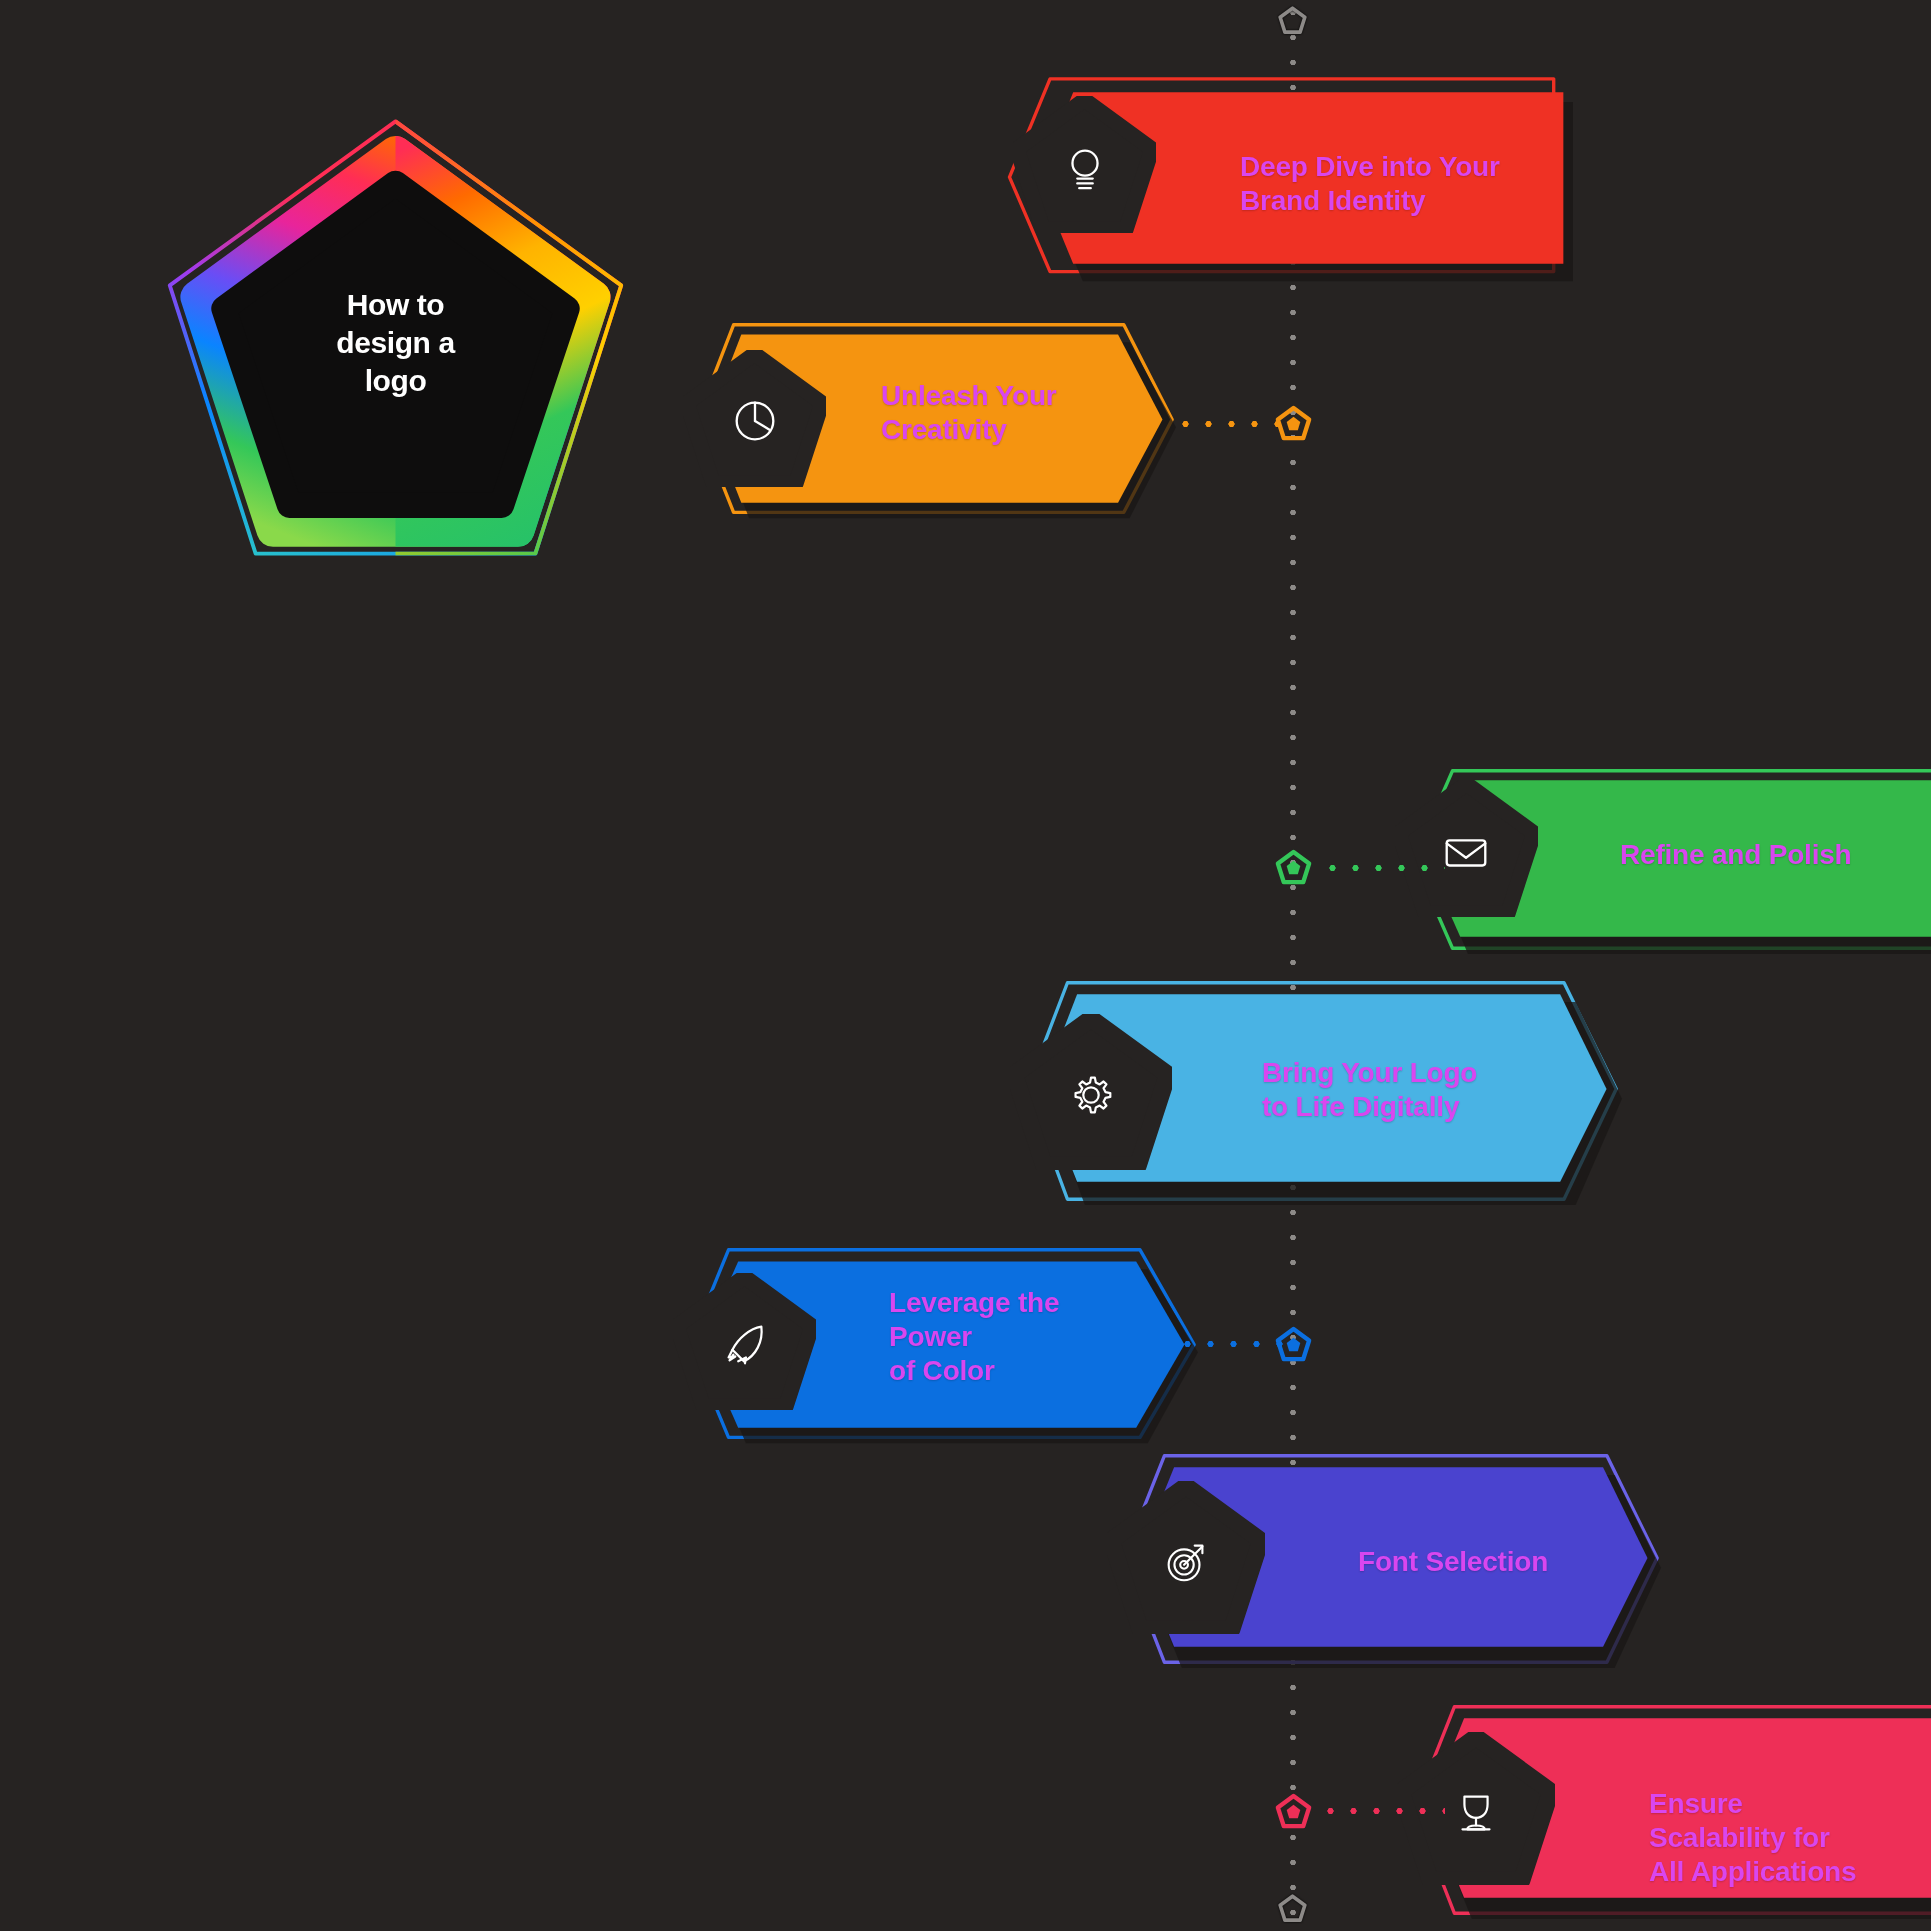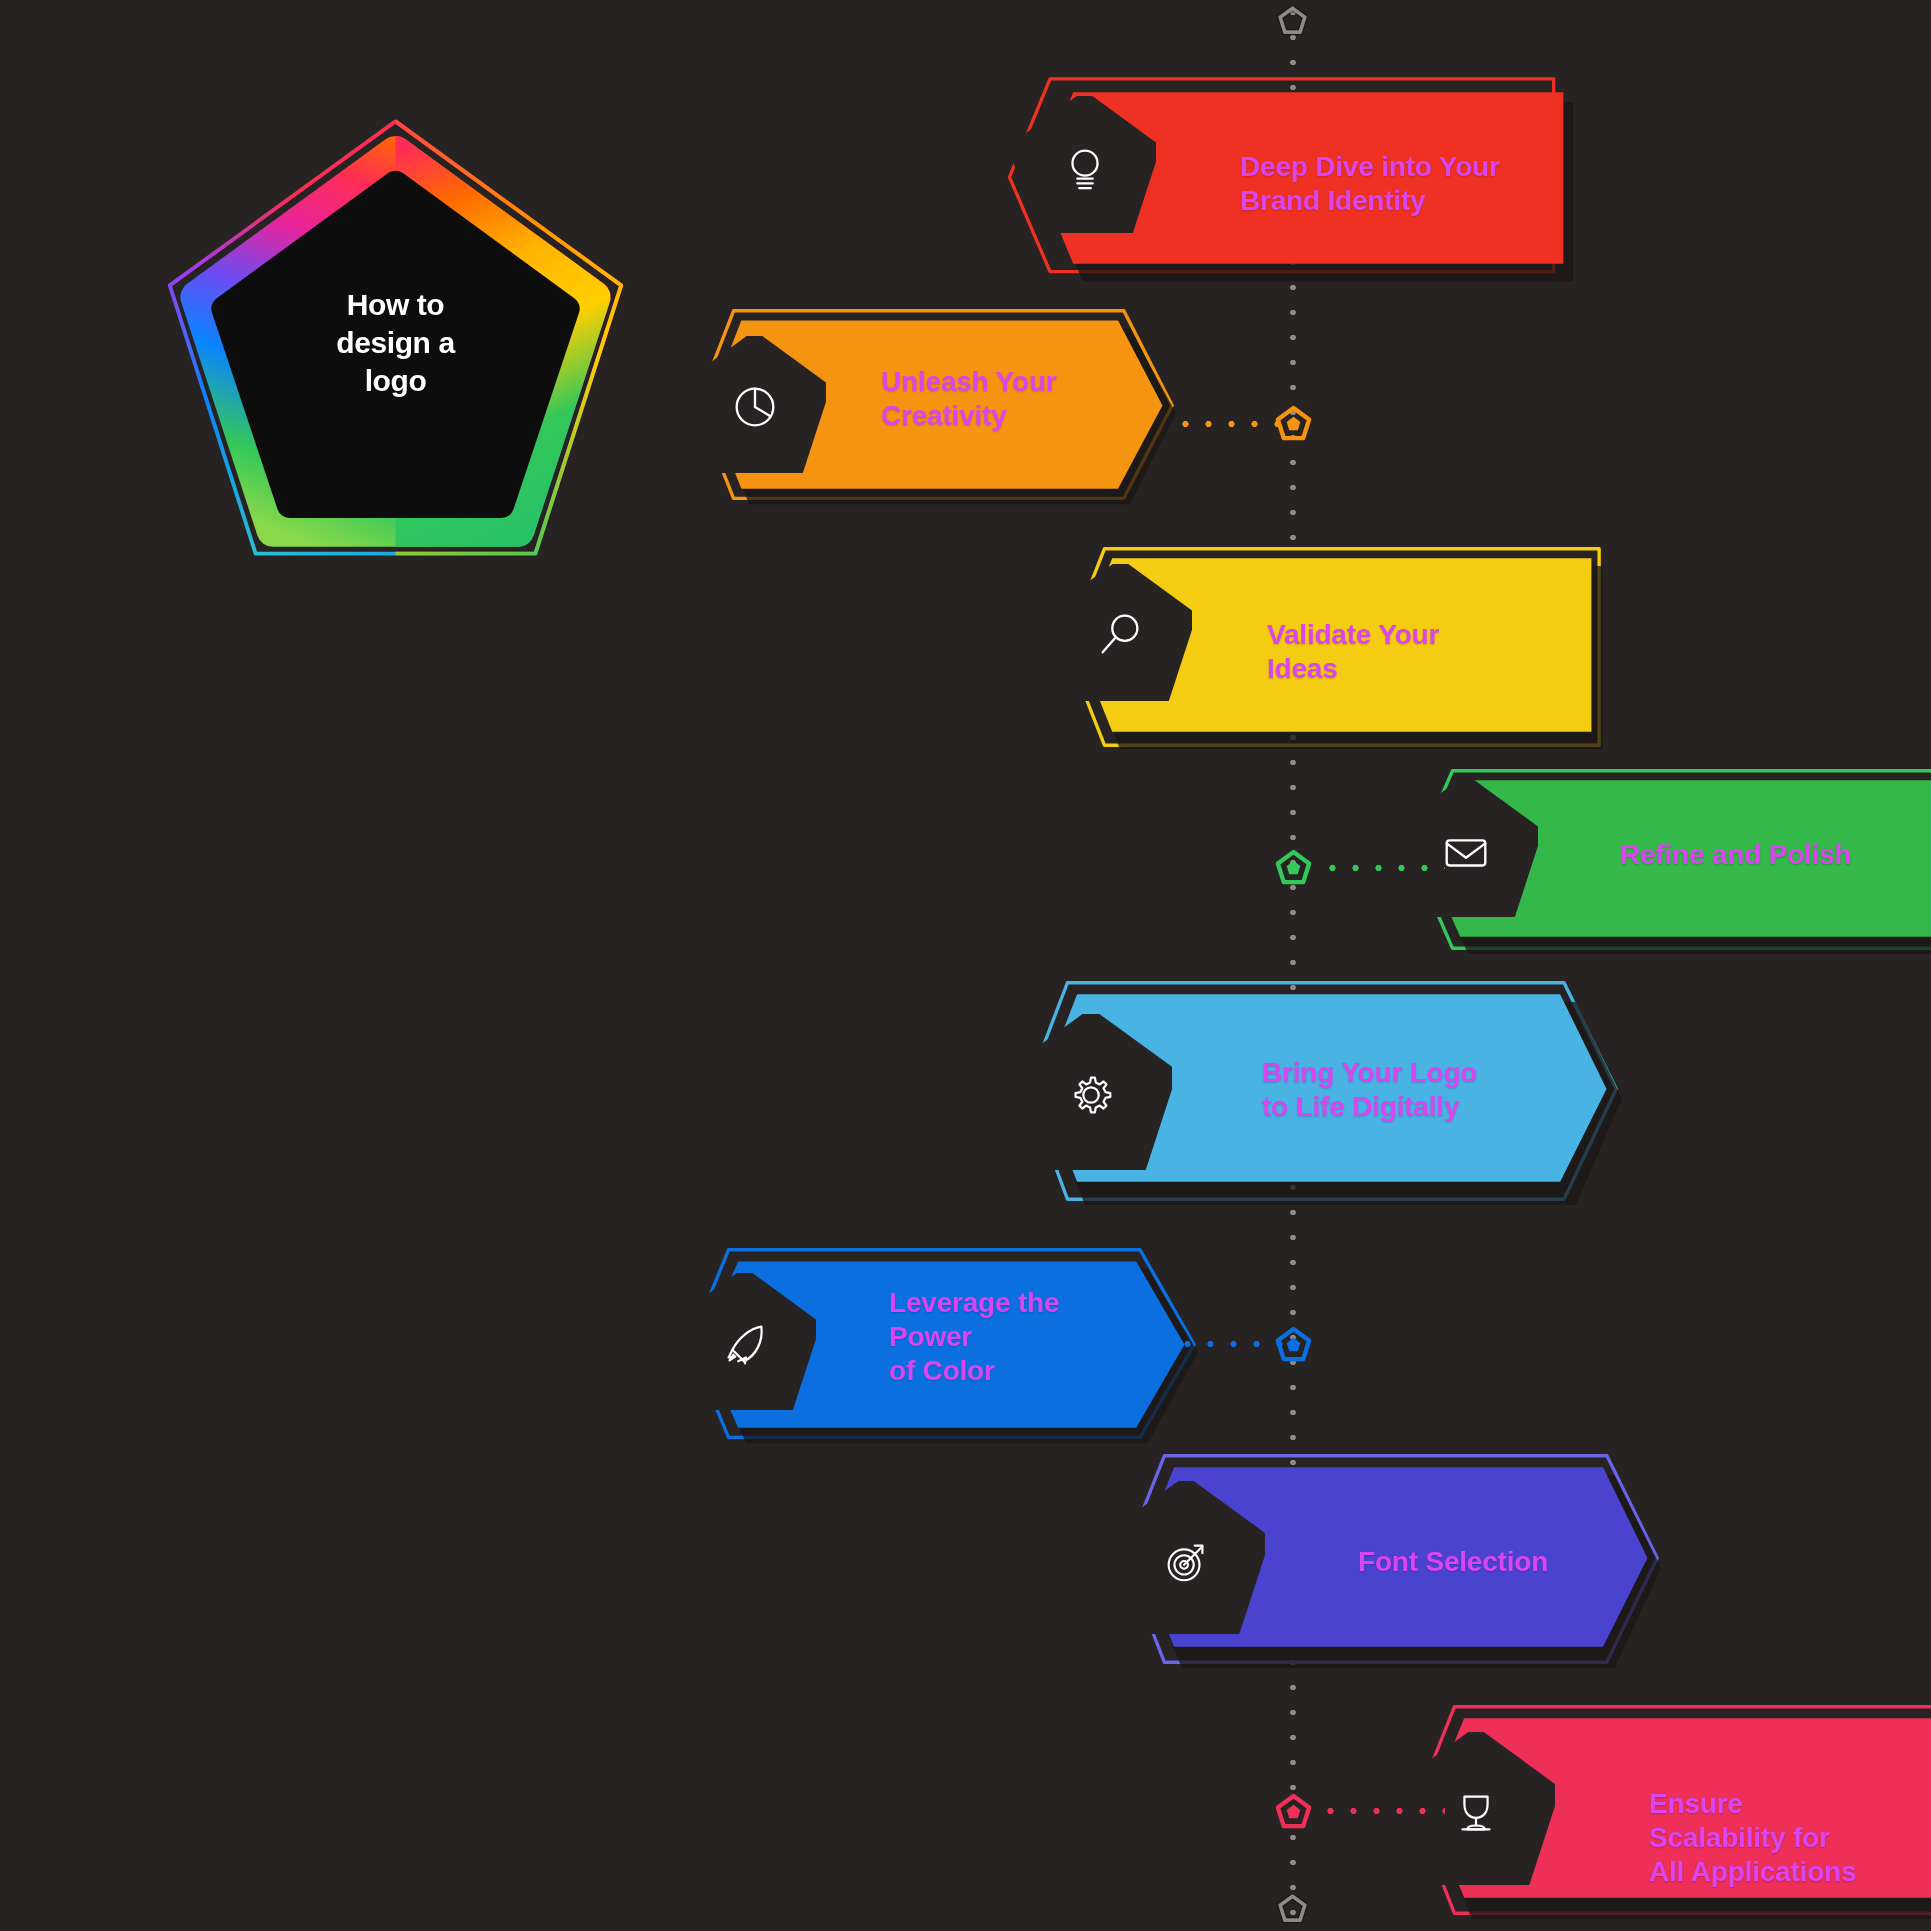--- a/index.html
+++ b/index.html
@@ -182,21 +182,21 @@
           <line x1="20" y1="40" x2="36" y2="40"></line>
           <line x1="20" y1="45" x2="36" y2="45"></line>
           <line x1="22" y1="50" x2="34" y2="50"></line>
         </svg>
       </div>
     </div>
     <div class="label" style="left:217px; top:75px;">Deep Dive into Your
 Brand Identity</div>
   </div>
 
-  <div class="step" style="left:693px; top:305px; width:483px; height:203px;">
+  <div class="step" style="left:693px; top:319px; width:483px; height:203px;">
     <div class="plate">
       <svg viewBox="0 0 500 210" preserveAspectRatio="none">
         <polygon points="42,6 446,6 496,104 446,200 42,200 4,104" fill="none" stroke="#f59410" stroke-width="3.5" stroke-linejoin="round"></polygon>
         <polygon points="58,24 452,24 500,112 452,206 58,206 22,112" fill="#1a1716" opacity=".75"></polygon>
         <polygon points="50,16 440,16 486,104 440,190 50,190 16,104" fill="#f59410"></polygon>
       </svg>
     </div>
     <div class="icon-pent" style="left:-9.7px; top:31px;">
       <svg class="pent-bg" viewBox="0 0 148 142">
         <polygon points="74,4 144,55 117,138 31,138 4,55" fill="#f59410" opacity=".9" transform="translate(6,6)"></polygon>
@@ -214,43 +214,20 @@
 Creativity</div>
   </div>
   <div class="conn" style="left:1174px; top:420px; width:112px; color:#f59410;"></div>
   <div class="node" style="left:1274px; top:404px; color:#f59410;">
     <svg viewBox="0 0 40 40">
       <polygon points="20,4 36,16 30,35 10,35 4,16" fill="none" stroke="#f59410" stroke-width="4.5" stroke-linejoin="round"></polygon>
       <polygon points="20,13 27,18.5 24.4,27 15.6,27 13,18.5" fill="#f59410"></polygon>
     </svg>
   </div>
 
-  <div class="step" style="left:1062px; top:541px; width:541px; height:212px;">
-    <div class="plate">
-      <svg viewBox="0 0 560 220" preserveAspectRatio="none">
-        <polygon points="44,8 556,8 556,212 44,212 4,110" fill="none" stroke="#f4cc12" stroke-width="3.5" stroke-linejoin="round"></polygon>
-        <polygon points="60,26 560,26 560,216 60,216 24,122" fill="#1a1716" opacity=".75"></polygon>
-        <polygon points="52,18 548,18 548,198 52,198 16,108" fill="#f4cc12"></polygon>
-      </svg>
-    </div>
-    <div class="icon-pent" style="left:-13.5px; top:23px;">
-      <svg class="pent-bg" viewBox="0 0 148 142">
-        <polygon points="74,4 144,55 117,138 31,138 4,55" fill="#f4cc12" opacity=".9" transform="translate(6,6)"></polygon>
-        <polygon points="74,4 144,55 117,138 31,138 4,55" fill="#262322" stroke="#262322" stroke-width="16" stroke-linejoin="round"></polygon>
-      </svg>
-      <div class="glyph">
-        <svg viewBox="0 0 56 56" fill="none" stroke="#fff" stroke-width="2.4" stroke-linecap="round" stroke-linejoin="round">
-          <circle cx="33" cy="21" r="13"></circle>
-          <line x1="23" y1="31" x2="10" y2="46"></line>
-        </svg>
-      </div>
-    </div>
-    <div class="label" style="left:205px; top:77px;">Validate Your
-Ideas</div>
-  </div>
 
   <div class="step" style="left:1410px; top:763px; width:541px; height:193px;">
     <div class="plate">
       <svg viewBox="0 0 560 200" preserveAspectRatio="none">
         <polygon points="44,8 556,8 556,192 44,192 4,100" fill="none" stroke="#34c759" stroke-width="3.5" stroke-linejoin="round"></polygon>
         <polygon points="60,26 560,26 560,198 60,198 24,112" fill="#1a1716" opacity=".75"></polygon>
         <polygon points="52,18 548,18 548,180 52,180 16,99" fill="#34b84a"></polygon>
       </svg>
     </div>
     <div class="icon-pent" style="left:-15.4px; top:17.4px;">

